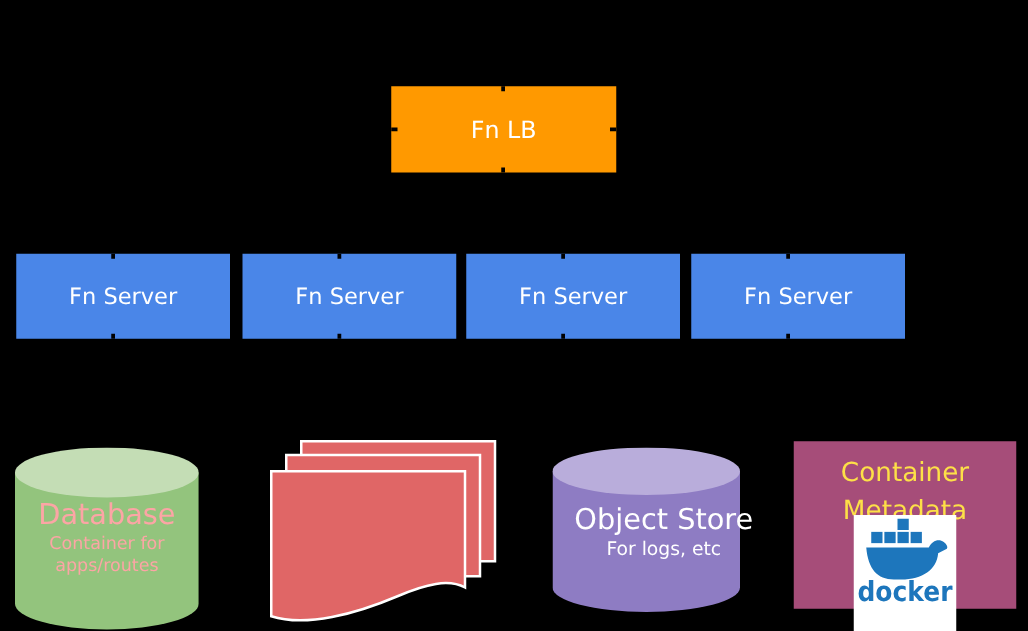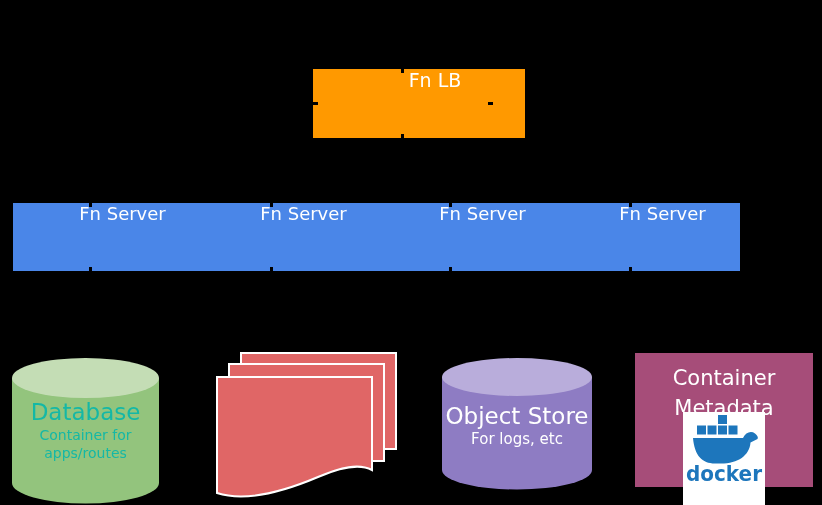--- a/index.html
+++ b/index.html
@@ -1,45 +1,45 @@
 <!DOCTYPE html>
 <html><head>
 <meta charset="utf-8">
 <style>
   html,body{margin:0;padding:0;background:#000;}
   .canvas{
     position:relative;width:822px;height:505px;background:#000000;
     font-family:"DejaVu Sans","Liberation Sans",sans-serif;overflow:hidden;
   }
   .abs{position:absolute;}
-  .boxlabel{display:flex;justify-content:center;color:#ffffff;padding-left:32px;}
+  .boxlabel{display:flex;align-items:center;justify-content:center;color:#ffffff;}
 
   
   .lb{left:313px;top:69px;width:180px;height:69px;background:#FF9900;font-size:19px;}
 
   
-  .server{top:203px;width:155px;height:68px;background:#4A86E8;font-size:18px;}
+  .server{top:203px;width:171px;height:68px;background:#4A86E8;font-size:18px;}
   .s1{left:13px}.s2{left:194px}.s3{left:373px}.s4{left:553px}
 
   
   .stub{background:#000;}
 
   
   .shape-svg{display:block;}
 
-  .db-label{left:12px;top:398px;width:147px;text-align:center;color:#14b8a6;}
-  .os-label{left:442px;top:402px;width:150px;text-align:center;color:#fff;}
+  .db-label{left:12px;top:398px;width:147px;text-align:center;color:#fca5a5;}
+  .os-label{left:442px;top:402px;width:150px;text-align:center;color:#fff;padding-left:14px;}
   .mq-label{left:217px;top:412px;width:156px;text-align:center;color:#fff;}
   .big{font-size:23px;line-height:28px;}
   .sub{font-size:14px;line-height:18px;}
   .sub2{font-size:15px;line-height:19px;}
 
   .registry{left:635px;top:353px;width:178px;height:134px;background:#A64D79;}
   .registry-title{position:absolute;left:0;top:10px;width:100%;text-align:center;
-    color:#ffffff;font-size:21px;line-height:30px;}
+    color:#fde047;font-size:21px;line-height:30px;}
   .docker-box{position:absolute;left:48px;top:59px;width:82px;height:94px;background:#ffffff;}
 </style>
 </head>
 <body>
 
 <div class="canvas">
 
   <div class="abs lb boxlabel">
     <span>Fn LB</span>
   </div>

